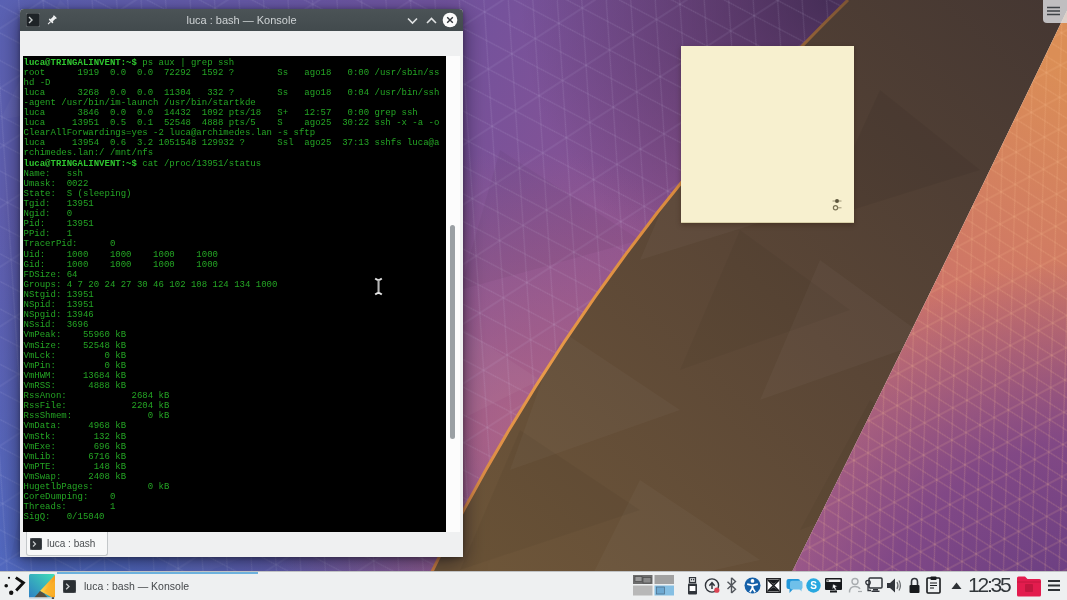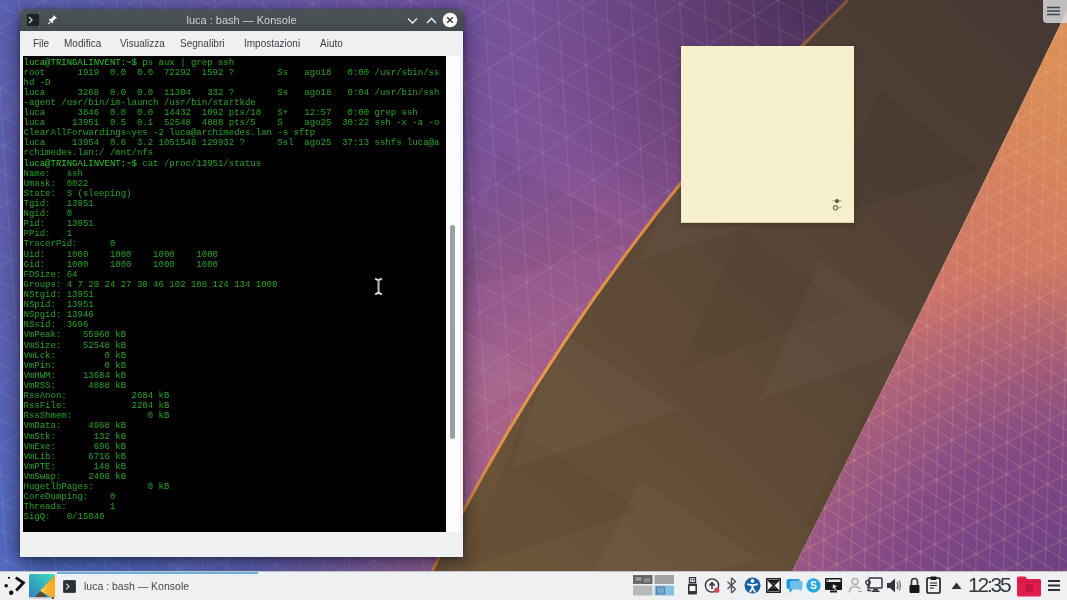--- a/index.html
+++ b/index.html
@@ -16,21 +16,21 @@
   #title{position:absolute;left:0;top:5px;width:443px;text-align:center;
        font-size:11px;color:#cfd3d5;}
   #menubar{position:absolute;left:0;top:22px;width:443px;height:25px;
        background:#eff0f1;}
   .mi{position:absolute;top:7px;font-size:10px;color:#3c4045;}
   #term{position:absolute;left:2.5px;top:47px;width:423.5px;height:476px;
        background:#000;overflow:hidden;}
   #term pre{margin:0;position:absolute;left:1px;top:1.5px;
        font-family:"Liberation Mono",monospace;font-size:9px;
        line-height:10.11px;color:#24a524;letter-spacing:0;}
-  #term pre b{color:#2fc62f;font-weight:normal;}
+  #term pre b{color:#2fc62f;font-weight:bold;}
   #sbar{position:absolute;left:426px;top:47px;width:14px;height:476px;
        background:#fcfcfc;}
   #thumb{position:absolute;left:4px;top:169px;width:5px;height:214px;
        border-radius:2.5px;background:#9ba0a4;}
   #tabbar{position:absolute;left:0;top:523px;width:443px;height:25px;
        background:#eff0f1;}
   #tab{position:absolute;left:6px;top:0px;width:80px;height:23px;
        background:#f7f8f8;border:1px solid #c3c7c9;border-top:none;
        border-radius:0 0 3px 3px;}
   #tabtext{position:absolute;left:27px;top:6px;font-size:10px;color:#4a4e51;}
@@ -191,28 +191,20 @@
   <svg class="icon" style="left:387px;top:8px;" width="11" height="8" viewBox="0 0 11 8">
     <path d="M1,1.5 L5.5,6 L10,1.5" fill="none" stroke="#dfe1e2" stroke-width="1.6"></path>
   </svg>
   <svg class="icon" style="left:406px;top:8px;" width="11" height="8" viewBox="0 0 11 8">
     <path d="M1,6 L5.5,1.5 L10,6" fill="none" stroke="#dfe1e2" stroke-width="1.6"></path>
   </svg>
   <svg class="icon" style="left:422px;top:3px;" width="16" height="16" viewBox="0 0 16 16">
     <circle cx="8" cy="8" r="7.3" fill="#fbfbfb"></circle>
     <path d="M5.2,5.2 L10.8,10.8 M10.8,5.2 L5.2,10.8" stroke="#30353a" stroke-width="1.4"></path>
   </svg>
-  <div id="menubar">
-    <span class="mi" style="left:13px;">File</span>
-    <span class="mi" style="left:44px;">Modifica</span>
-    <span class="mi" style="left:100px;">Visualizza</span>
-    <span class="mi" style="left:160px;">Segnalibri</span>
-    <span class="mi" style="left:224px;">Impostazioni</span>
-    <span class="mi" style="left:300px;">Aiuto</span>
-  </div>
   <div id="term">
       <pre><b>luca@TRINGALINVENT:~$</b> ps aux | grep ssh
 root      1919  0.0  0.0  72292  1592 ?        Ss   ago18   0:00 /usr/sbin/ss
 hd -D
 luca      3268  0.0  0.0  11304   332 ?        Ss   ago18   0:04 /usr/bin/ssh
 -agent /usr/bin/im-launch /usr/bin/startkde
 luca      3846  0.0  0.0  14432  1092 pts/18   S+   12:57   0:00 grep ssh
 luca     13951  0.5  0.1  52548  4888 pts/5    S    ago25  30:22 ssh -x -a -o
 ClearAllForwardings=yes -2 luca@archimedes.lan -s sftp
 luca     13954  0.6  3.2 1051548 129932 ?      Ssl  ago25  37:13 sshfs luca@a
@@ -250,20 +242,28 @@
 VmPTE:       148 kB
 VmSwap:     2408 kB
 HugetlbPages:          0 kB
 CoreDumping:    0
 Threads:        1
 SigQ:   0/15040</pre>
     </div>
   <div id="sbar">
       <div id="thumb"></div>
     </div>
+  <div id="tabbar">
+    <div id="tab"></div>
+    <svg class="icon" style="left:9.5px;top:6px;" width="12" height="12" viewBox="0 0 12 12">
+      <rect x="0" y="0" width="12" height="12" rx="2" fill="#2a2f33" stroke="#5a6065" stroke-width=".8"></rect>
+      <path d="M3,3.5 L5.5,6 L3,8.5" fill="none" stroke="#c8cccd" stroke-width="1.2"></path>
+    </svg>
+    <div id="tabtext">luca : bash</div>
+  </div>
 </div>
 
 <svg class="icon" style="left:373px;top:277px;" width="11" height="19" viewBox="0 0 11 19">
   <path d="M2.2,1.6 Q4,3 5.5,3 Q7,3 8.8,1.6" fill="none" stroke="#e6e6e6" stroke-width="1.9"></path>
   <rect x="4.5" y="2.5" width="2.1" height="13.5" fill="#b5b5b5"></rect>
   <path d="M2.2,17.4 Q4,16 5.5,16 Q7,16 8.8,17.4" fill="none" stroke="#e6e6e6" stroke-width="1.9"></path>
 </svg>
 
 <div id="panel">
   <div id="taskline"></div>

